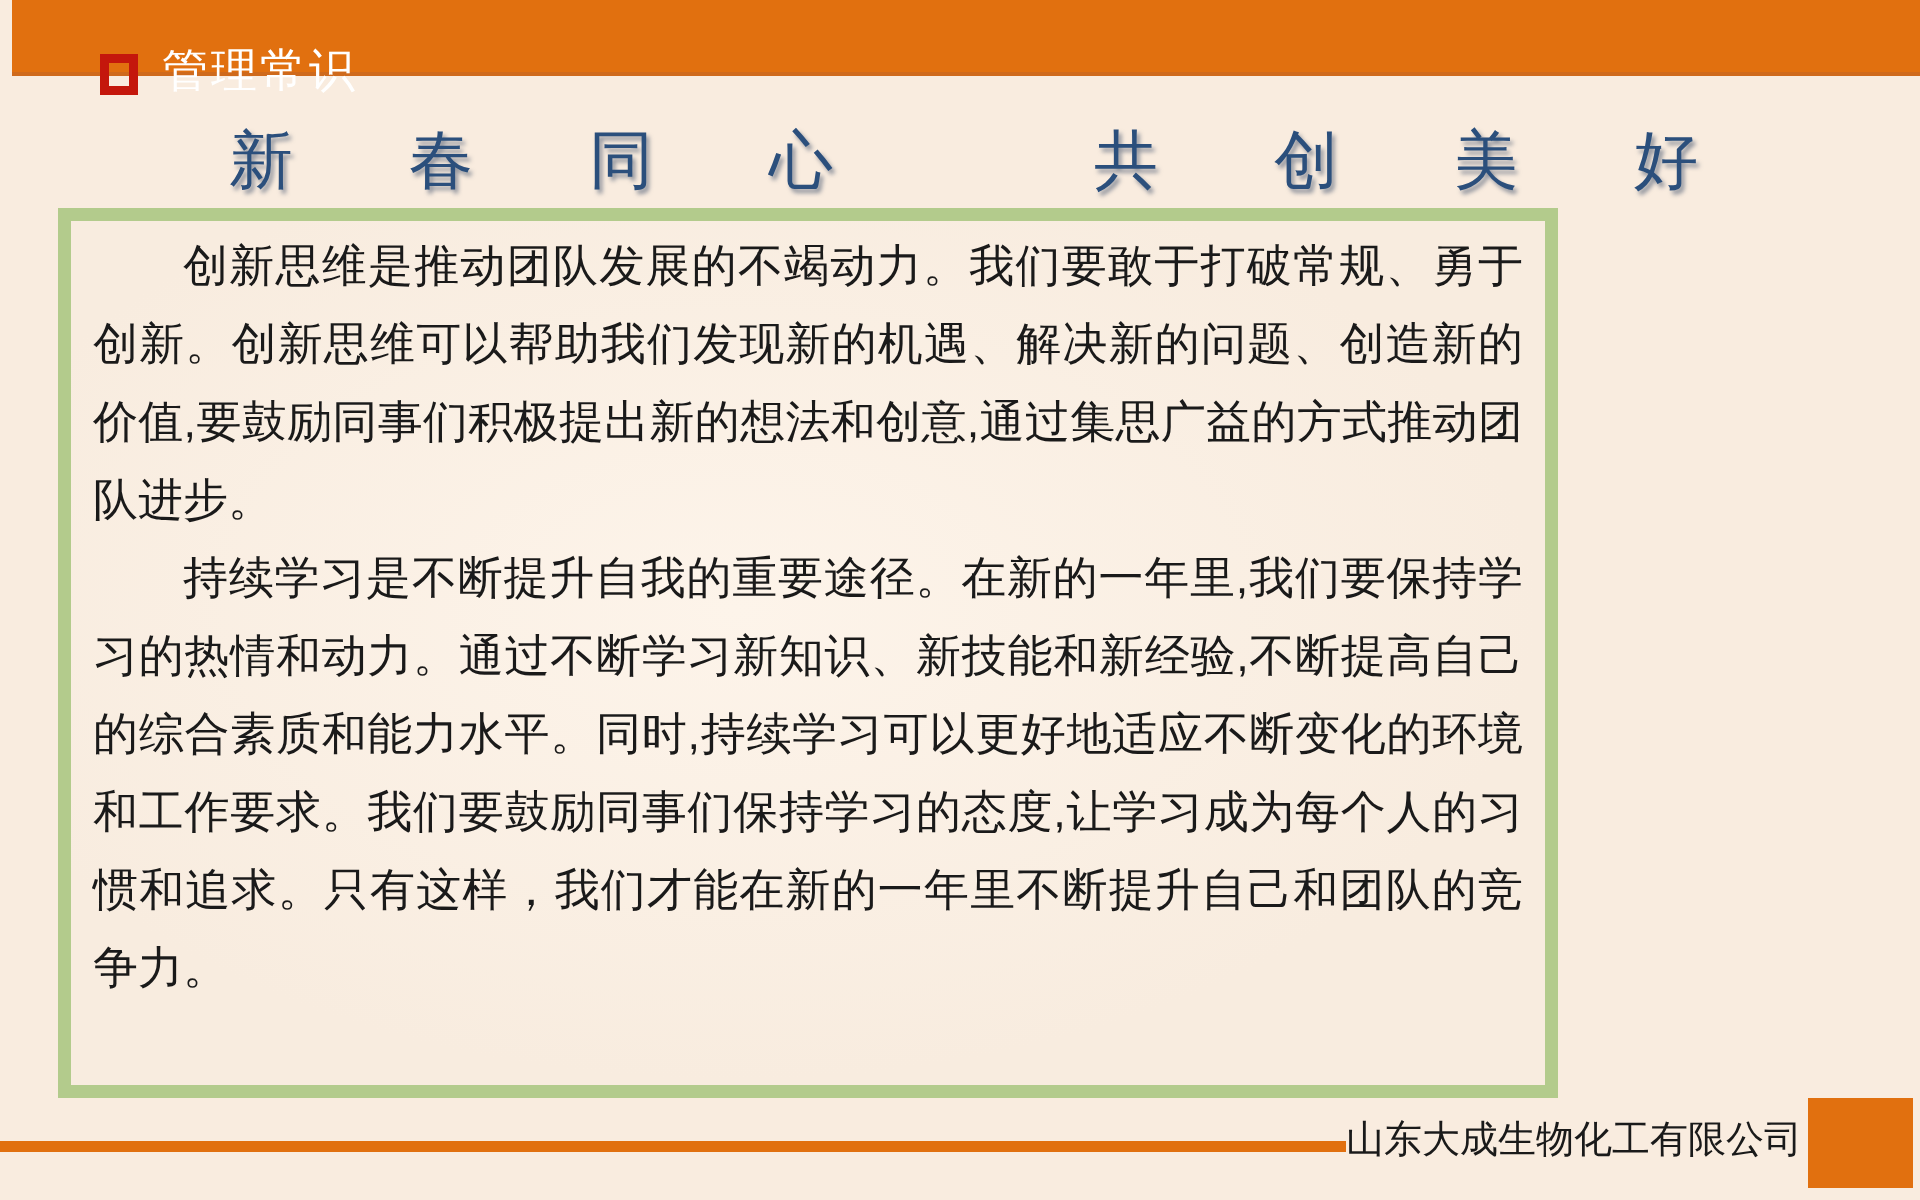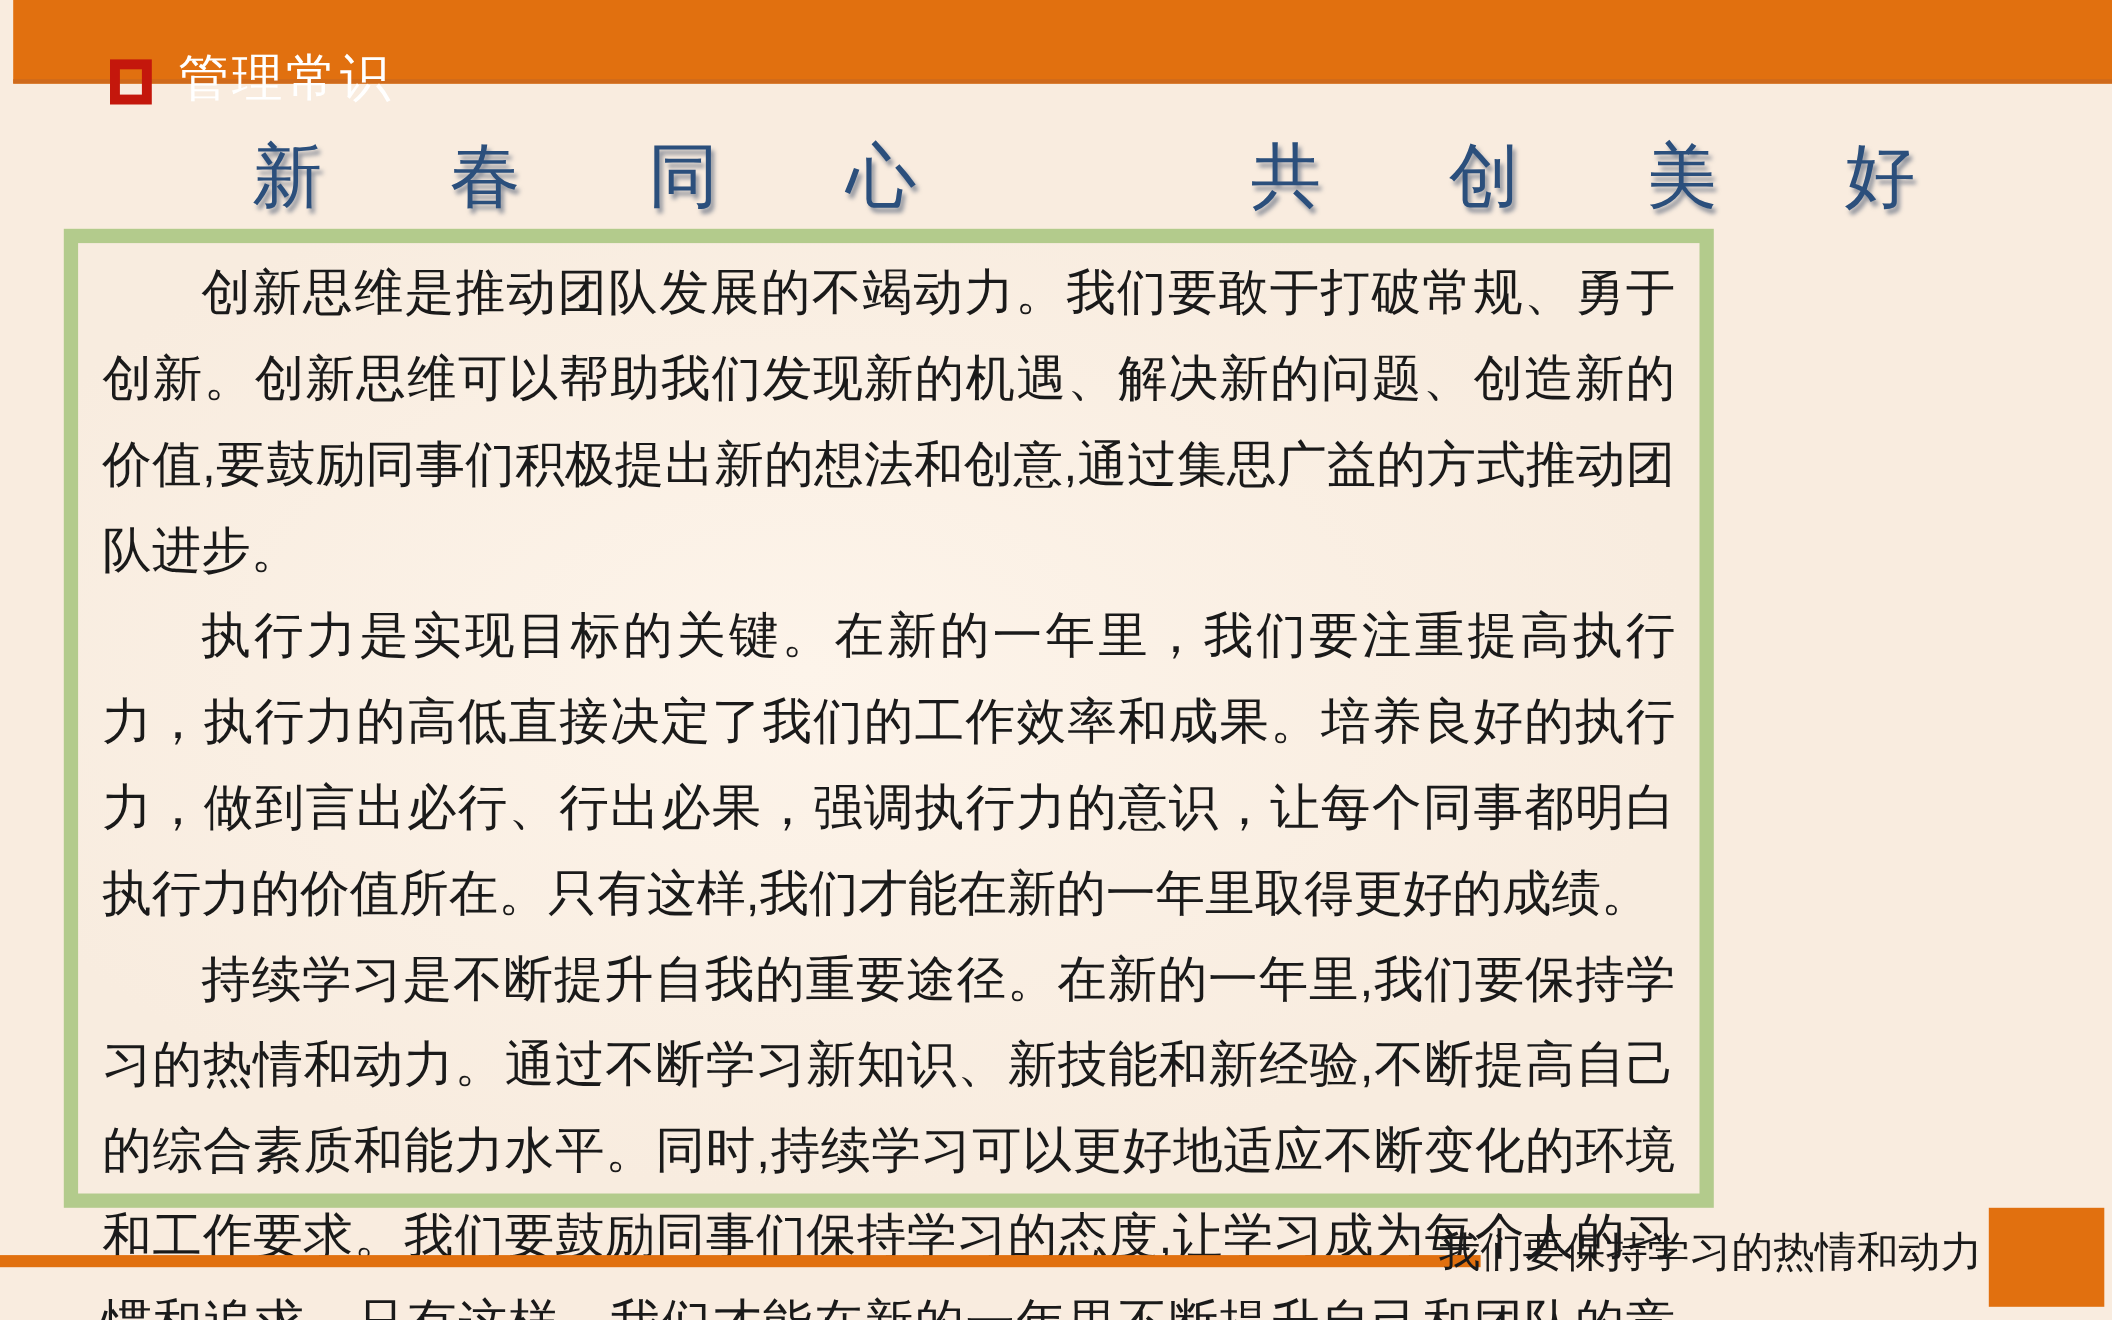--- a/index.html
+++ b/index.html
@@ -45,21 +45,21 @@
   .slide-title{position:absolute;left:0;top:126px;width:1920px;height:72px;}
   .slide-title span{
     position:absolute;top:0;
     font-size:64px;line-height:68px;font-weight:normal;
     color:var(--title-blue);
     letter-spacing:116px;
     white-space:nowrap;
     text-shadow:3px 4px 4px rgba(108,117,135,0.75);
   }
   .slide-title .part1{left:229px;}
-  .slide-title .part2{left:1137px;text-align:right;}
+  .slide-title .part2{left:1094px;text-align:right;}
 
   
   .content-box{
     position:absolute;left:58px;top:208px;width:1500px;height:890px;
     border:13px solid var(--box-border-green);
     background:radial-gradient(ellipse at 45% 45%, var(--box-fill-light) 0%, var(--box-fill) 70%);
     padding:6px 22px 0 22px;
   }
   .content-box p{
     font-size:45px;line-height:78px;
@@ -91,19 +91,18 @@
   <div class="top-bar-title">管理常识</div>
 </div>
 
 <div class="slide-title">
   <span class="part1">新春同心</span>
   <span class="part2">共创美好</span>
 </div>
 
 <div class="content-box">
   <p>创新思维是推动团队发展的不竭动力。我们要敢于打破常规、勇于创新。创新思维可以帮助我们发现新的机遇、解决新的问题、创造新的价值,要鼓励同事们积极提出新的想法和创意,通过集思广益的方式推动团队进步。</p>
-  <p>执行力是实现目标的关键。在新的一年里，我们要注重提高执行力，执行力的高低直接决定了我们的工作效率和成果。培养良好的执行力，做到言出必行、行出必果，强调执行力的意识，让每个同事都明白执行力的价值所在。只有这样,我们才能在新的一年里取得更好的成绩。</p>
   <p>持续学习是不断提升自我的重要途径。在新的一年里,我们要保持学习的热情和动力。通过不断学习新知识、新技能和新经验,不断提高自己的综合素质和能力水平。同时,持续学习可以更好地适应不断变化的环境和工作要求。我们要鼓励同事们保持学习的态度,让学习成为每个人的习惯和追求。只有这样，我们才能在新的一年里不断提升自己和团队的竞争力。</p>
 </div>
 
 <div class="footer-line"></div>
-<div class="footer-company">我们要保持学习的热情和动力</div>
+<div class="footer-company">山东大成生物化工有限公司</div>
 <div class="corner-square"></div>
 
 </body></html>

